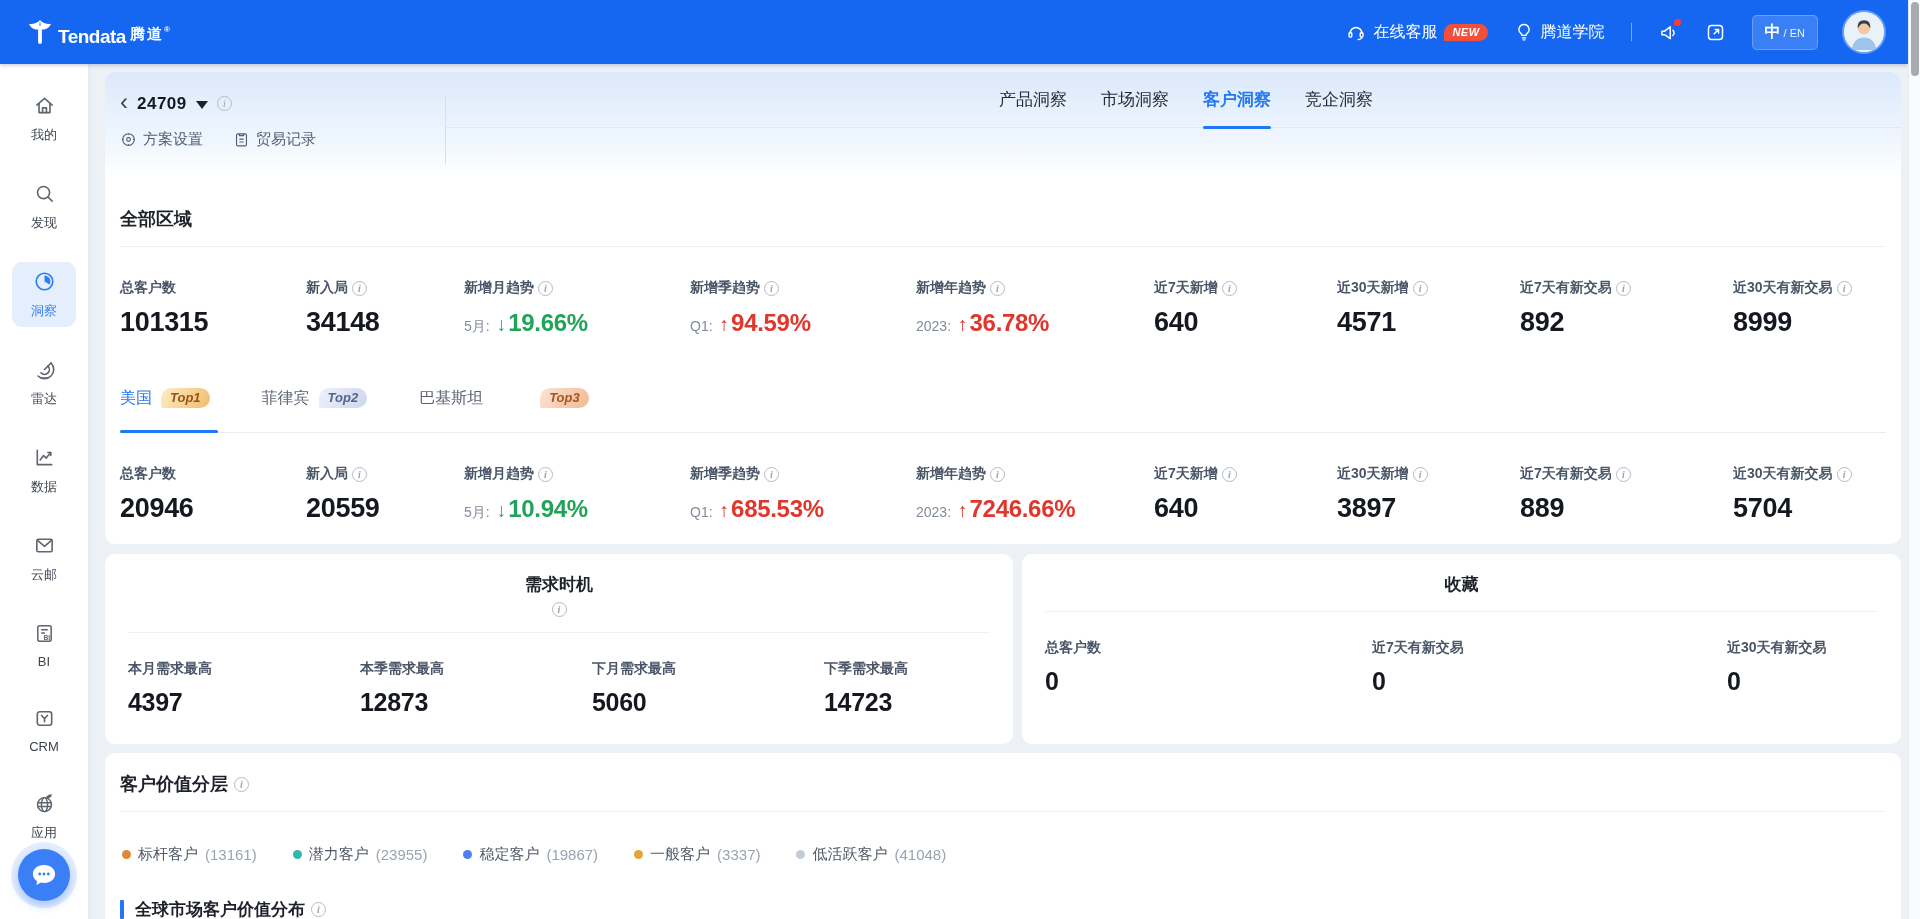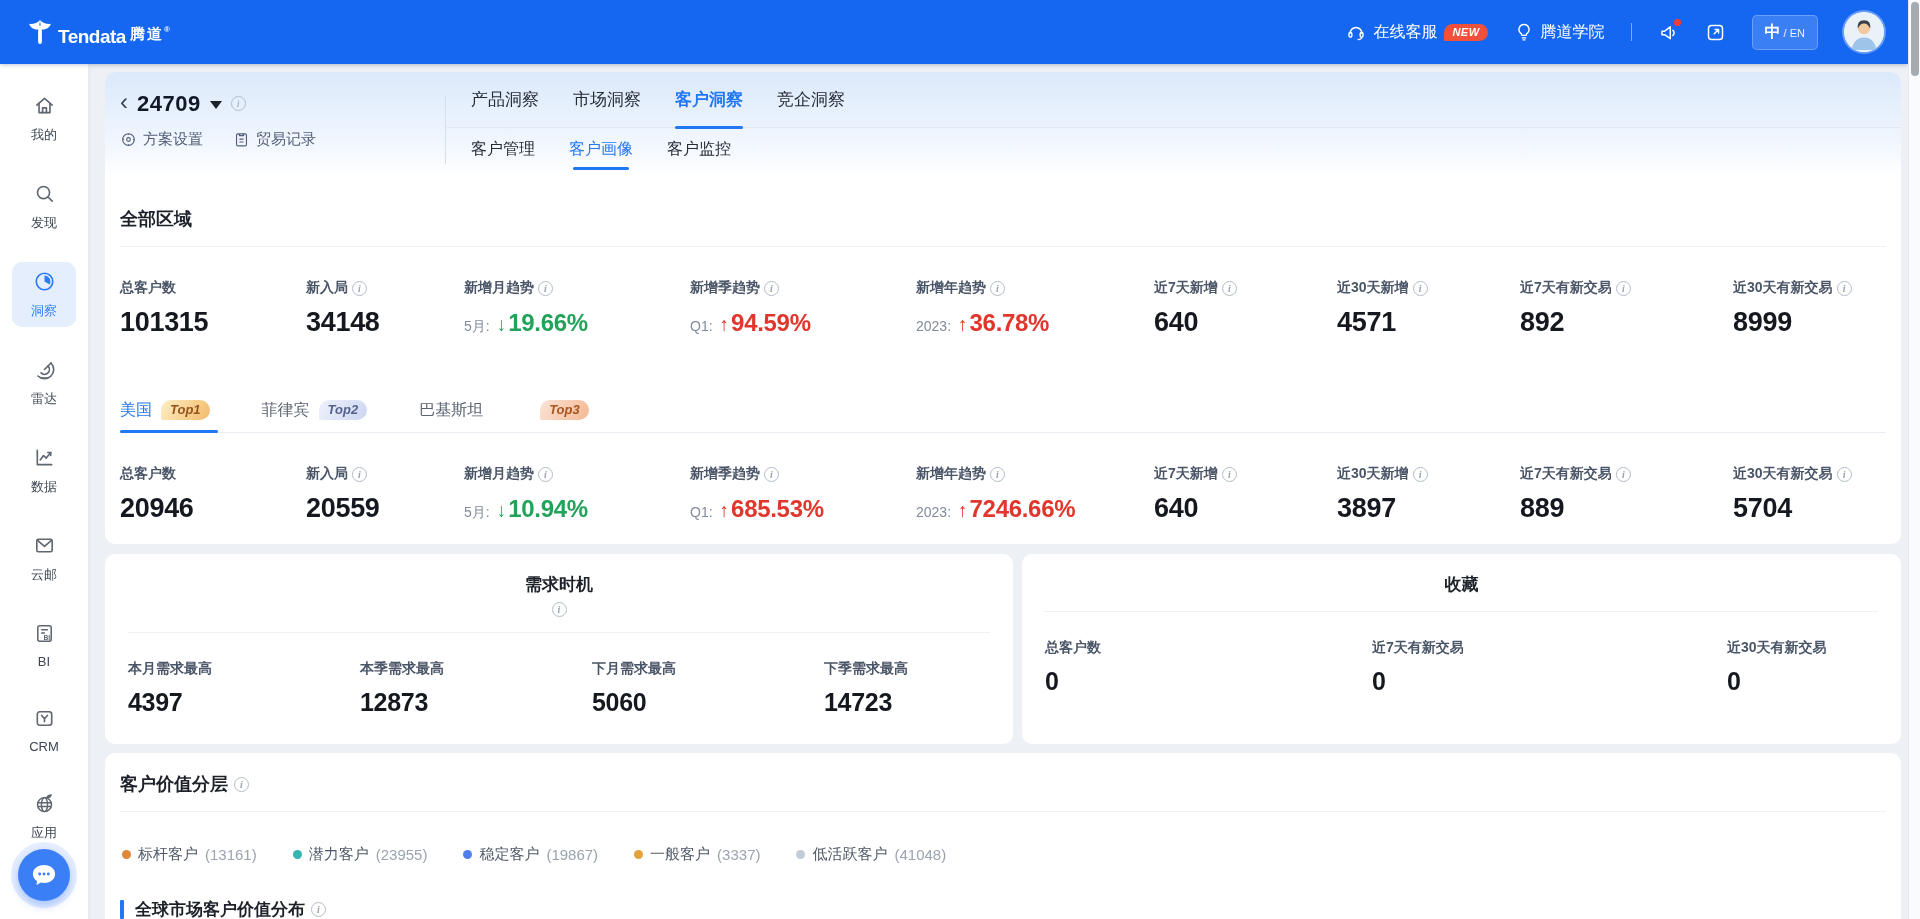--- a/index.html
+++ b/index.html
@@ -52,32 +52,32 @@
   .content { position:absolute; top:64px; left:88px; right:12px; bottom:0; padding:8px 7px 0 17px; overflow:hidden; }
   .card { background:#fff; border-radius:10px; }
 
   
   .main-card { width:100%; }
   .card-head { display:flex; height:105px; border-radius:10px 10px 0 0;
     background:linear-gradient(180deg,#dce9fb 0%, #ecf4fe 55%, #ffffff 100%); }
   .head-left { width:340px; padding:13px 0 0 15px; }
   .scheme-row { height:37px; display:flex; align-items:center; gap:9px; }
   .back-chevron { font-size:24px; color:#3c4354; line-height:1; cursor:pointer; padding-bottom:3px; }
-  .scheme-id { font-size:22px; font-weight:700; color:#121826; cursor:pointer; letter-spacing:.5px; }
+  .scheme-id { font-size:17px; font-weight:700; color:#121826; cursor:pointer; letter-spacing:.5px; }
   .caret-down { width:0; height:0; border-left:6px solid transparent; border-right:6px solid transparent;
     border-top:8px solid #1d2129; cursor:pointer; margin-top:2px; }
   .info-i { display:inline-flex; align-items:center; justify-content:center; width:15px; height:15px;
     border:1px solid #b3bcc8; border-radius:50%; color:#9aa3af; font-size:10px; font-style:italic;
     font-family:"Liberation Serif",serif; cursor:pointer; flex:0 0 auto; }
   .scheme-actions { margin-top:8px; display:flex; align-items:center; gap:30px; color:#525e76; font-size:15px; }
   .scheme-actions .act { display:flex; align-items:center; gap:6px; cursor:pointer; }
   .scheme-actions svg { width:17px; height:17px; }
   .head-divider { width:1px; background:#d7dfec; margin:23px 0 13px; }
   .head-right { flex:1; display:flex; flex-direction:column; }
-  .main-tabs { height:56px; display:flex; gap:34px; padding-left:25px; border-bottom:1px solid #e2e8f2; }
+  .main-tabs { height:56px; display:flex; gap:34px; padding-left:25px; border-bottom:1px solid #e2e8f2;justify-content:center; }
   .main-tab { display:flex; align-items:center; font-size:17px; color:#262b36; cursor:pointer; position:relative; font-weight:500; }
   .main-tab.active { color:#2277f2; font-weight:700; }
   .main-tab.active::after { content:""; position:absolute; left:0; right:0; bottom:-2px; height:3px;
     background:#2277f2; border-radius:2px; }
   .sub-tabs { height:49px; display:flex; gap:34px; padding-left:25px; align-items:center; }
   .sub-tab { font-size:16px; color:#262b36; cursor:pointer; position:relative; padding:4px 0 10px; }
   .sub-tab.active { color:#2277f2; }
   .sub-tab.active::after { content:""; position:absolute; left:4px; right:4px; bottom:0; height:3px;
     background:#2277f2; border-radius:2px; }
 
@@ -89,21 +89,21 @@
   .stats-row { display:grid; grid-template-columns:186px 158px 226px 226px 238px 183px 183px 213px 1fr; margin-top:32px; }
   .stat-label { font-size:14px; color:#4a5567; display:flex; align-items:center; gap:4px; white-space:nowrap;font-weight:bold; }
   .stat-value { margin-top:10px; font-size:27px; font-weight:700; color:#15191f; letter-spacing:-.3px; }
   .trend-value { margin-top:12px; display:flex; align-items:baseline; white-space:nowrap; }
   .trend-prefix { font-size:14px; color:#828b9b; margin-right:7px; }
   .trend-num { font-size:24px; font-weight:700; letter-spacing:-.3px; }
   .trend-arrow { font-size:19px; font-weight:700; margin-right:2px; }
   .down { color:#21a35a; } .up { color:#e0362c; }
 
   .country-tabs { margin-top:50px; display:flex; gap:52px; border-bottom:1px solid #e8edf4; height:45px; }
-  .country-tab { display:flex; align-items:center; gap:9px; font-size:16px; color:#5a6372; cursor:pointer; position:relative; }
+  .country-tab { display:flex; align-items:flex-start; gap:9px; font-size:16px; color:#5a6372; cursor:pointer; position:relative; }
   .country-tab.active { color:#2277f2; }
   .country-tab.active::after { content:""; position:absolute; left:0; bottom:-1px; width:98px; height:3px;
     background:#2277f2; border-radius:2px; }
   .top-badge { font-size:13px; font-weight:700; font-style:italic; padding:2px 9px 3px; border-radius:10px 10px 10px 2px; }
   .top1 { background:linear-gradient(120deg,#fdeec4,#f3bb6b); color:#96551b; }
   .top2 { background:linear-gradient(120deg,#eef1fb,#ccd6f0); color:#55628c; }
   .top3 { background:linear-gradient(120deg,#fbe3d6,#f3b893); color:#a9561f;margin-left:48px; }
 
   
   .two-col { display:flex; gap:9px; margin-top:10px; }
@@ -312,25 +312,20 @@
         </div>
       </div>
       <div class="head-divider"></div>
       <div class="head-right">
         <div class="main-tabs" id="main-tabs">
             <div class="main-tab">产品洞察</div>
             <div class="main-tab">市场洞察</div>
             <div class="main-tab active">客户洞察</div>
             <div class="main-tab">竞企洞察</div>
           </div>
-        <div class="sub-tabs" id="sub-tabs">
-            <div class="sub-tab">客户管理</div>
-            <div class="sub-tab active">客户画像</div>
-            <div class="sub-tab">客户监控</div>
-          </div>
       </div>
     </div>
 
     <div class="card-body">
       <div class="section-title mt-title">
         <span>全部区域</span>
       </div>
       <div class="hr"></div>
       <div class="stats-row" id="stats-all">
           <div class="stat-item">

